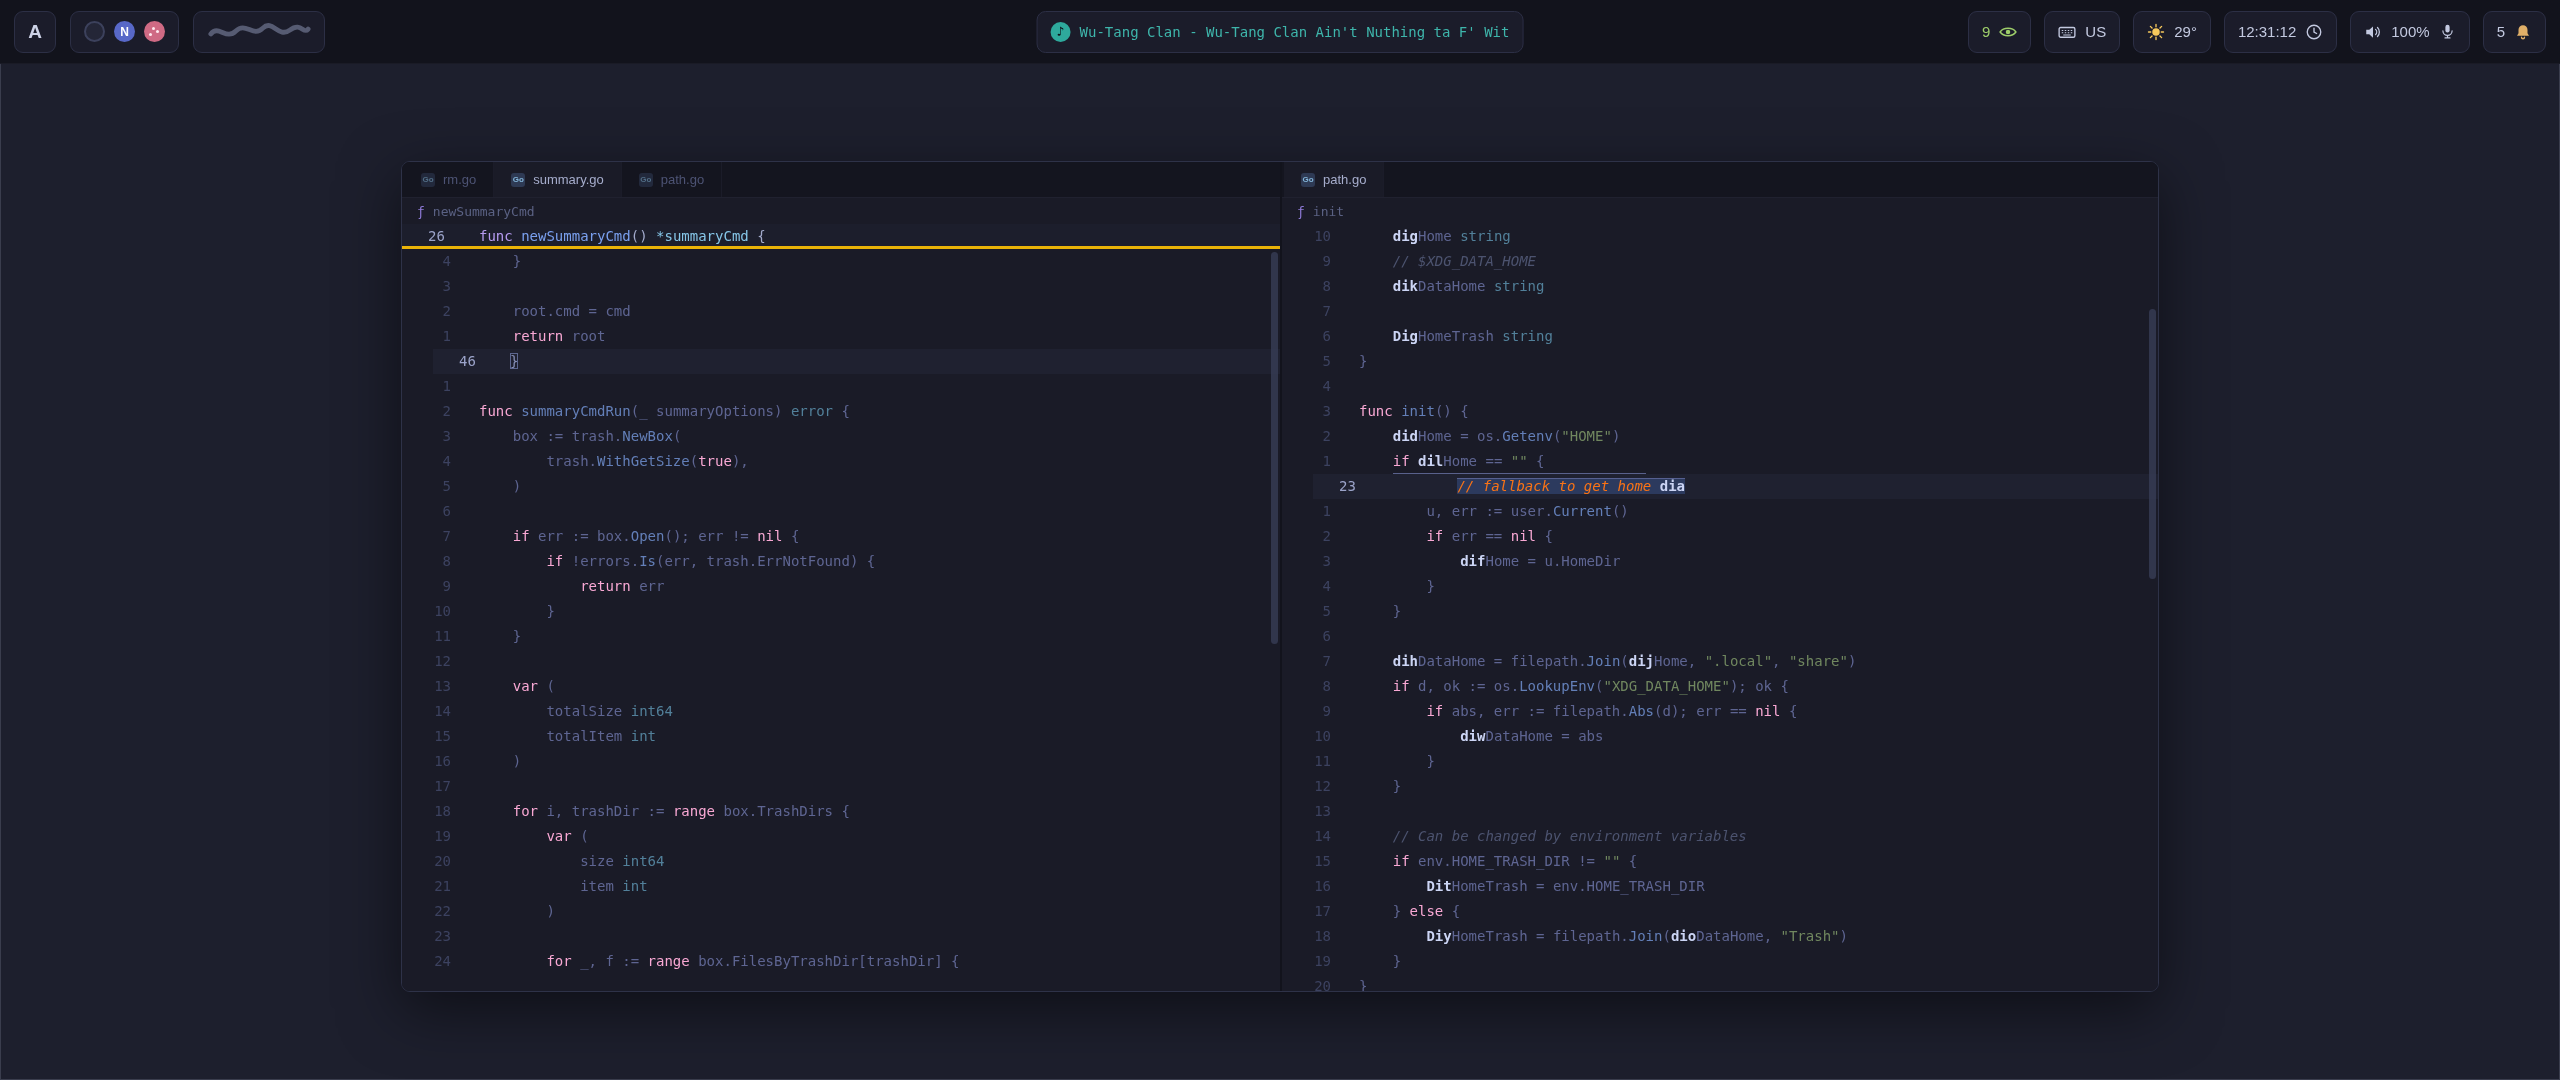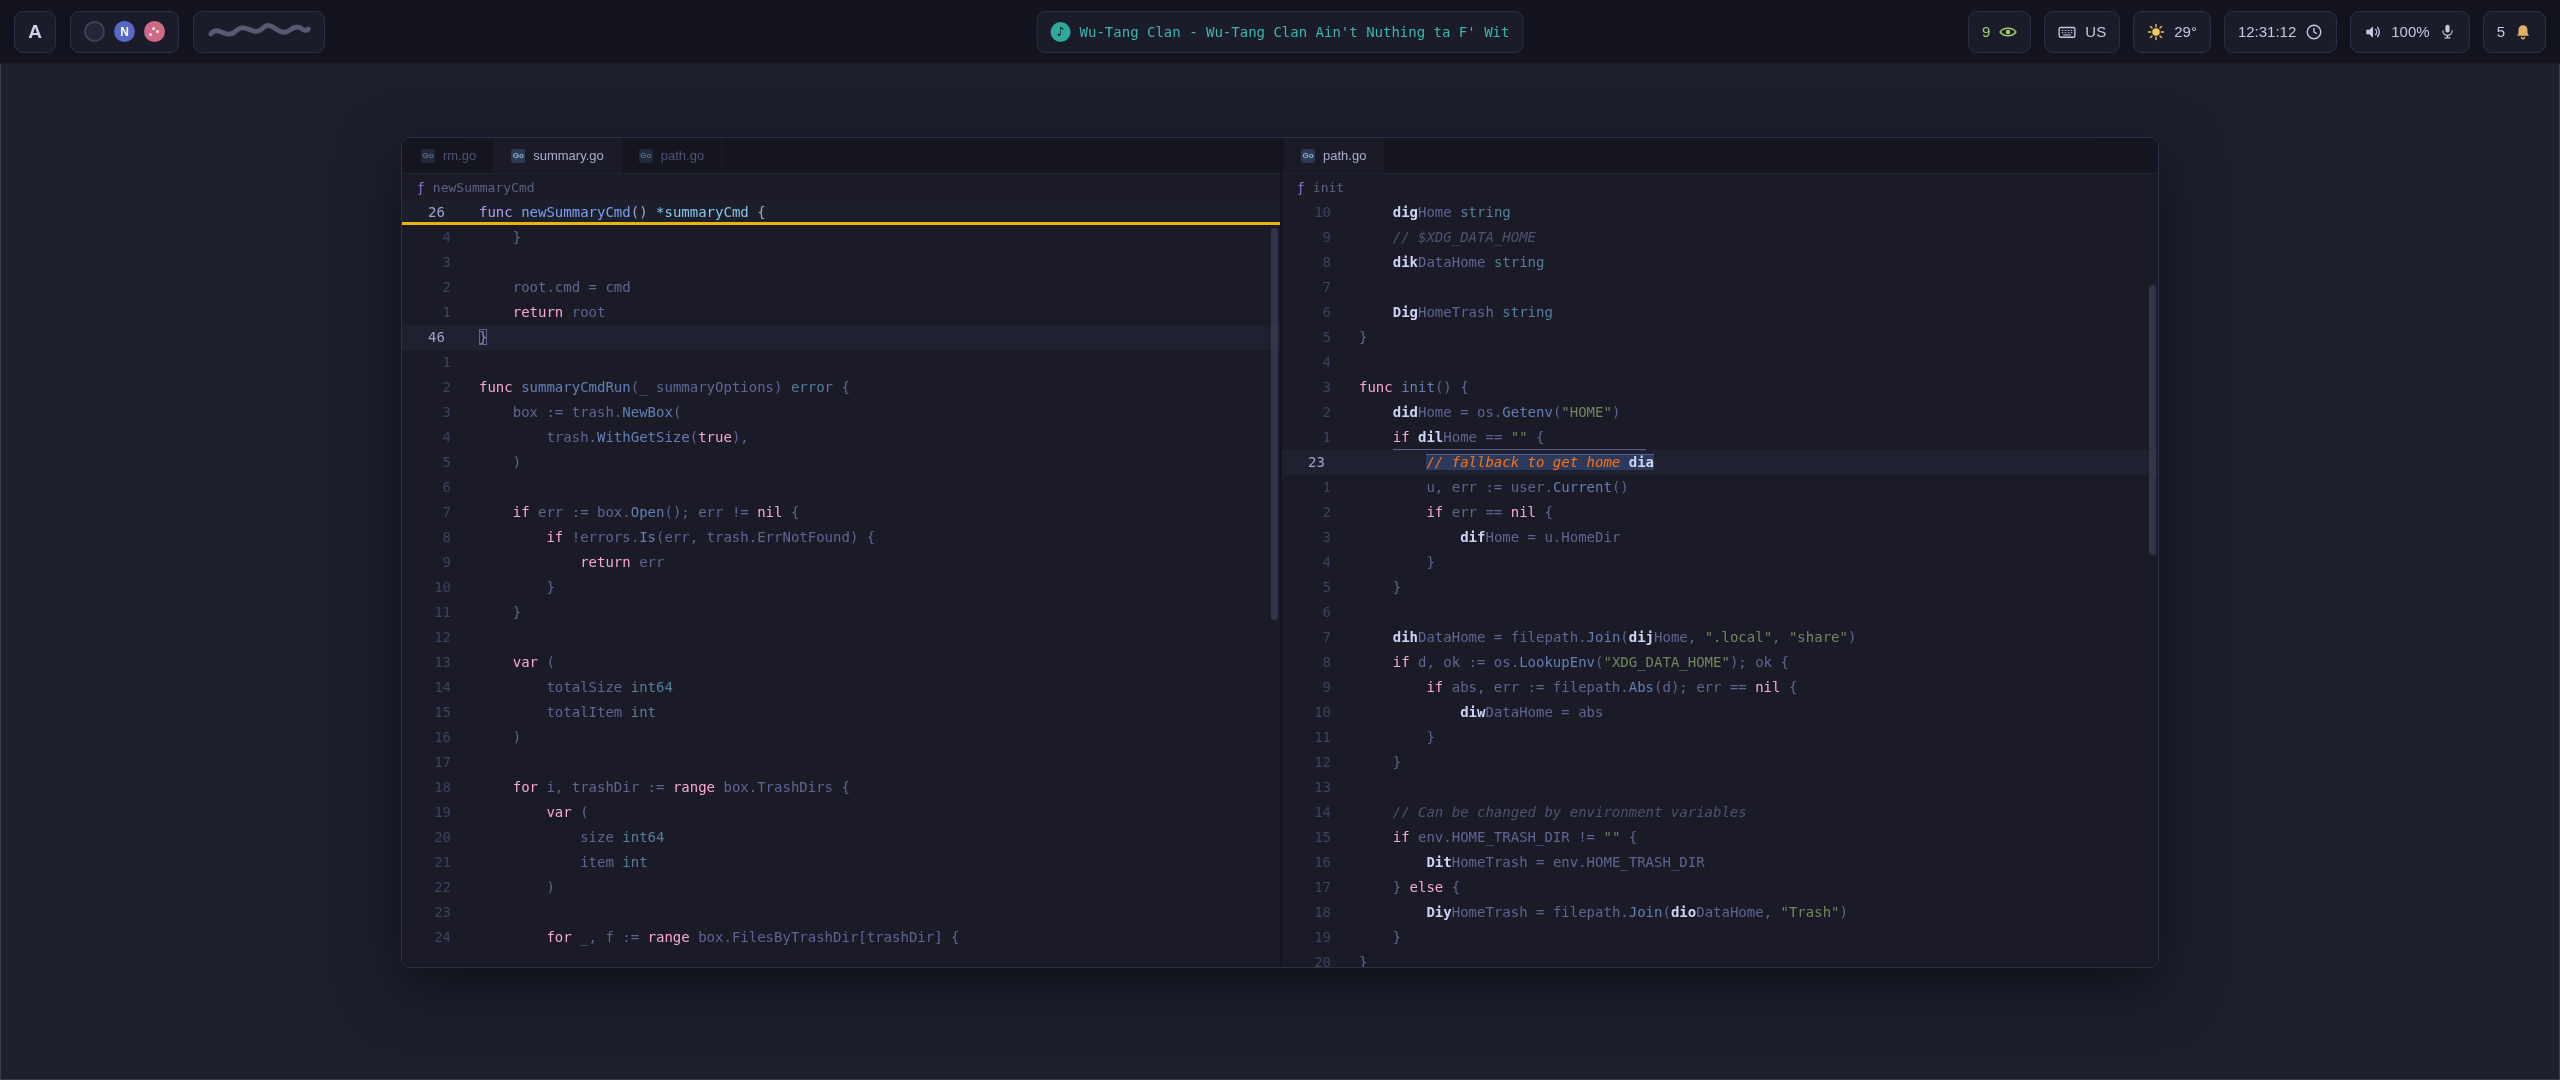--- a/index.html
+++ b/index.html
@@ -25,21 +25,21 @@
   .bar-center { position:absolute; left:50%; transform:translateX(-50%); }
   .music { color:#3eb5ab; font-family:"DejaVu Sans Mono", monospace; font-size:14px; }
   .music-disc { width:20px; height:20px; border-radius:50%; background:#2ea99c; color:#0e1018;
                 display:flex; align-items:center; justify-content:center; font-size:13px; flex:none; }
   .bar-right { margin-left:auto; display:flex; align-items:center; gap:13px; }
   .green { color:#9ece6a; }
   svg.ico { display:block; }
 
   
   .desktop { position:relative; height:1015px; }
-  .window { position:absolute; left:401px; top:73px; width:1758px; height:831px;
+  .window { position:absolute; left:401px; top:97px; width:1758px; height:831px;
             display:flex; background:#14151f; border:1px solid #2e3248; border-radius:9px;
             overflow:hidden; box-shadow:0 18px 60px rgba(0,0,0,.5); }
   .pane { width:878px; background:#1a1b27; display:flex; flex-direction:column; position:relative; overflow:hidden; }
   .pane + .pane { border-left:2px solid #12131c; }
 
   .tabs { height:36px; background:#14151f; display:flex; align-items:stretch; flex:none;
           border-bottom:1px solid #20212f; padding-left:2px; }
   .tab { display:flex; align-items:center; gap:8px; padding:0 17px; font-size:13px;
          color:#4d5374; border-right:1px solid #1b1c29; cursor:default; }
   .tab.active { background:#1a1b27; color:#a6adcc; }
@@ -50,21 +50,21 @@
   .breadcrumb { height:26px; flex:none; display:flex; align-items:center; gap:8px; padding:0 15px;
                 font-family:"DejaVu Sans Mono", monospace; font-size:13px; color:#5a6183; }
   .bc-icon { color:#8f7bd8; font-size:13px; }
 
   .code { flex:1; overflow:hidden; font-family:"DejaVu Sans Mono", monospace;
           font-size:14px; line-height:25px; }
   .row { display:flex; white-space:pre; height:25px; padding-left:26px; position:relative; }
   .num { flex:none; width:23px; text-align:right; margin-right:28px; color:#3c4260; }
   .num-cur { text-align:left; color:#9ba3c9; }
   .row.sticky { border-bottom:3px solid #eab308; background:#1c1e2c; }
-  .row.cur { background:rgba(130,150,210,0.05); }
+  .row.cur { background:rgba(130,150,210,0.05);margin-left:31px; }
   .row.ul::after { content:""; position:absolute; bottom:0; left:calc(77px + 4ch);
                    width:30ch; border-bottom:1px solid #59618c; }
   .line-text { flex:1; }
 
   .sg-c { color:#5e6592; }
   .sg-k { color:#f9a8d4; }
   .sg-f { color:#637fb8; }
   .sg-t { color:#52809a;text-align:center; }
   .sg-s { color:#70875f; }
   .sg-m { color:#4c536f; font-style:italic;margin-top:26px; }

